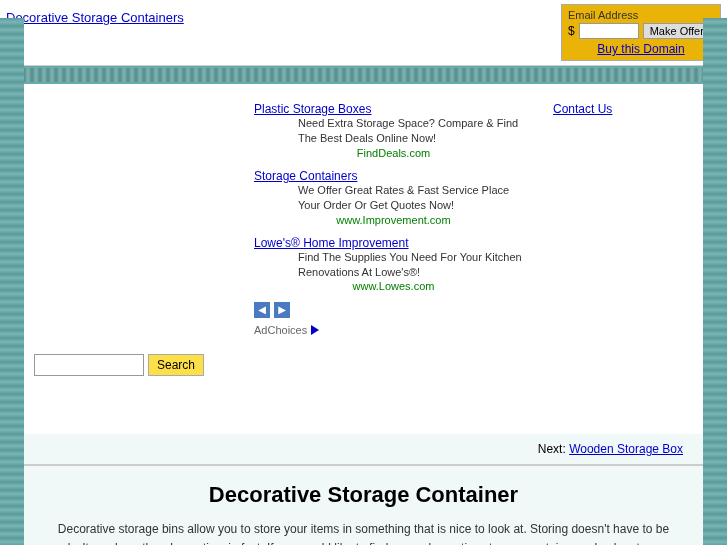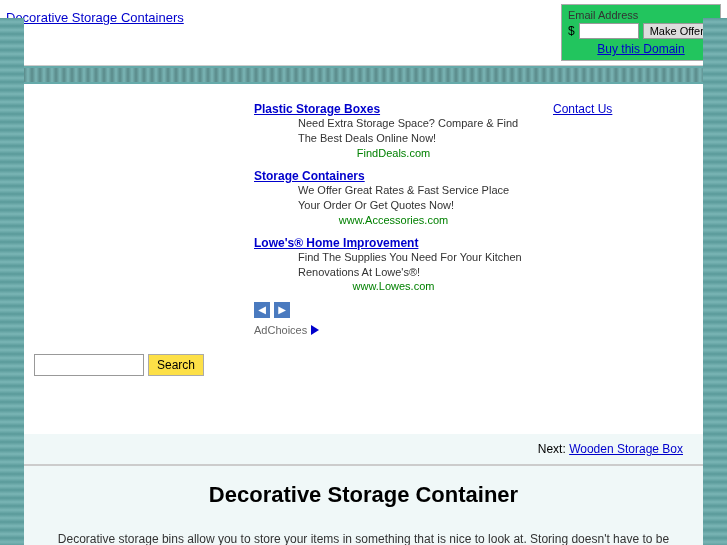--- a/index.html
+++ b/index.html
@@ -17,21 +17,21 @@
     #site-title-link {
       color: #00c; text-decoration: underline; font-size: 13px; font-weight: normal;
       display: block; margin-top: 6px;
     }
 
     
     #domain-widget {
       border: 1px solid #aaa;
       padding: 4px 6px;
       font-size: 11px;
-      background: #22c55e;
+      background: #eab308;
       min-width: 160px;
       text-align: center;
     }
     #domain-widget .label { font-size: 11px; color: #333; text-align: left; margin-bottom: 2px; }
     #domain-widget .offer-row { display: flex; align-items: center; gap: 4px; }
     #domain-widget .dollar { font-size: 12px; }
     #domain-widget input[type=text] {
       width: 60px; border: 1px solid #999; padding: 1px 3px; font-size: 11px;
     }
     #domain-widget .make-offer-btn {
@@ -102,21 +102,21 @@
     .ads-container {
       margin-bottom: 10px;
     }
     .ad-item {
       margin-bottom: 10px;
     }
     .ad-title {
       color: #00c;
       text-decoration: underline;
       font-size: 12px;
-      font-weight: bold;
+      font-weight: normal;
       cursor: pointer;
     }
     .ad-desc {
       font-size: 11px;
       color: #333;
       line-height: 1.4;
       margin-left: 44px;
     }
     .ad-url {
       font-size: 11px;
@@ -187,21 +187,21 @@
     
     #article-section {
       border-top: 2px solid #ccc;
       padding: 16px 30px;
       text-align: center;
     }
     #article-title {
       font-size: 22px;
       font-weight: bold;
       color: #000;
-      margin-bottom: 22px;
+      margin-bottom: 12px;
     }
     #article-body {
       font-size: 12px;
       color: #333;
       line-height: 1.6;
       text-align: center;
       max-width: 640px;
       margin: 0 auto;
     }
 
@@ -261,21 +261,21 @@
           <div class="ad-item">
             <a class="ad-title" href="#">Plastic Storage Boxes</a>
             <div class="ad-desc">Need Extra Storage Space? Compare &amp; Find The Best Deals Online Now!</div>
             <div class="ad-url">FindDeals.com</div>
           </div>
 
 
           <div class="ad-item">
             <a class="ad-title" href="#">Storage Containers</a>
             <div class="ad-desc">We Offer Great Rates &amp; Fast Service Place Your Order Or Get Quotes Now!</div>
-            <div class="ad-url">www.Accessories.com</div>
+            <div class="ad-url">www.Improvement.com</div>
           </div>
 
           <div class="ad-item">
             <a class="ad-title" href="#">Lowe's® Home Improvement</a>
             <div class="ad-desc">Find The Supplies You Need For Your Kitchen Renovations At Lowe's®!</div>
             <div class="ad-url">www.Lowes.com</div>
           </div>
 
         </div>
 

